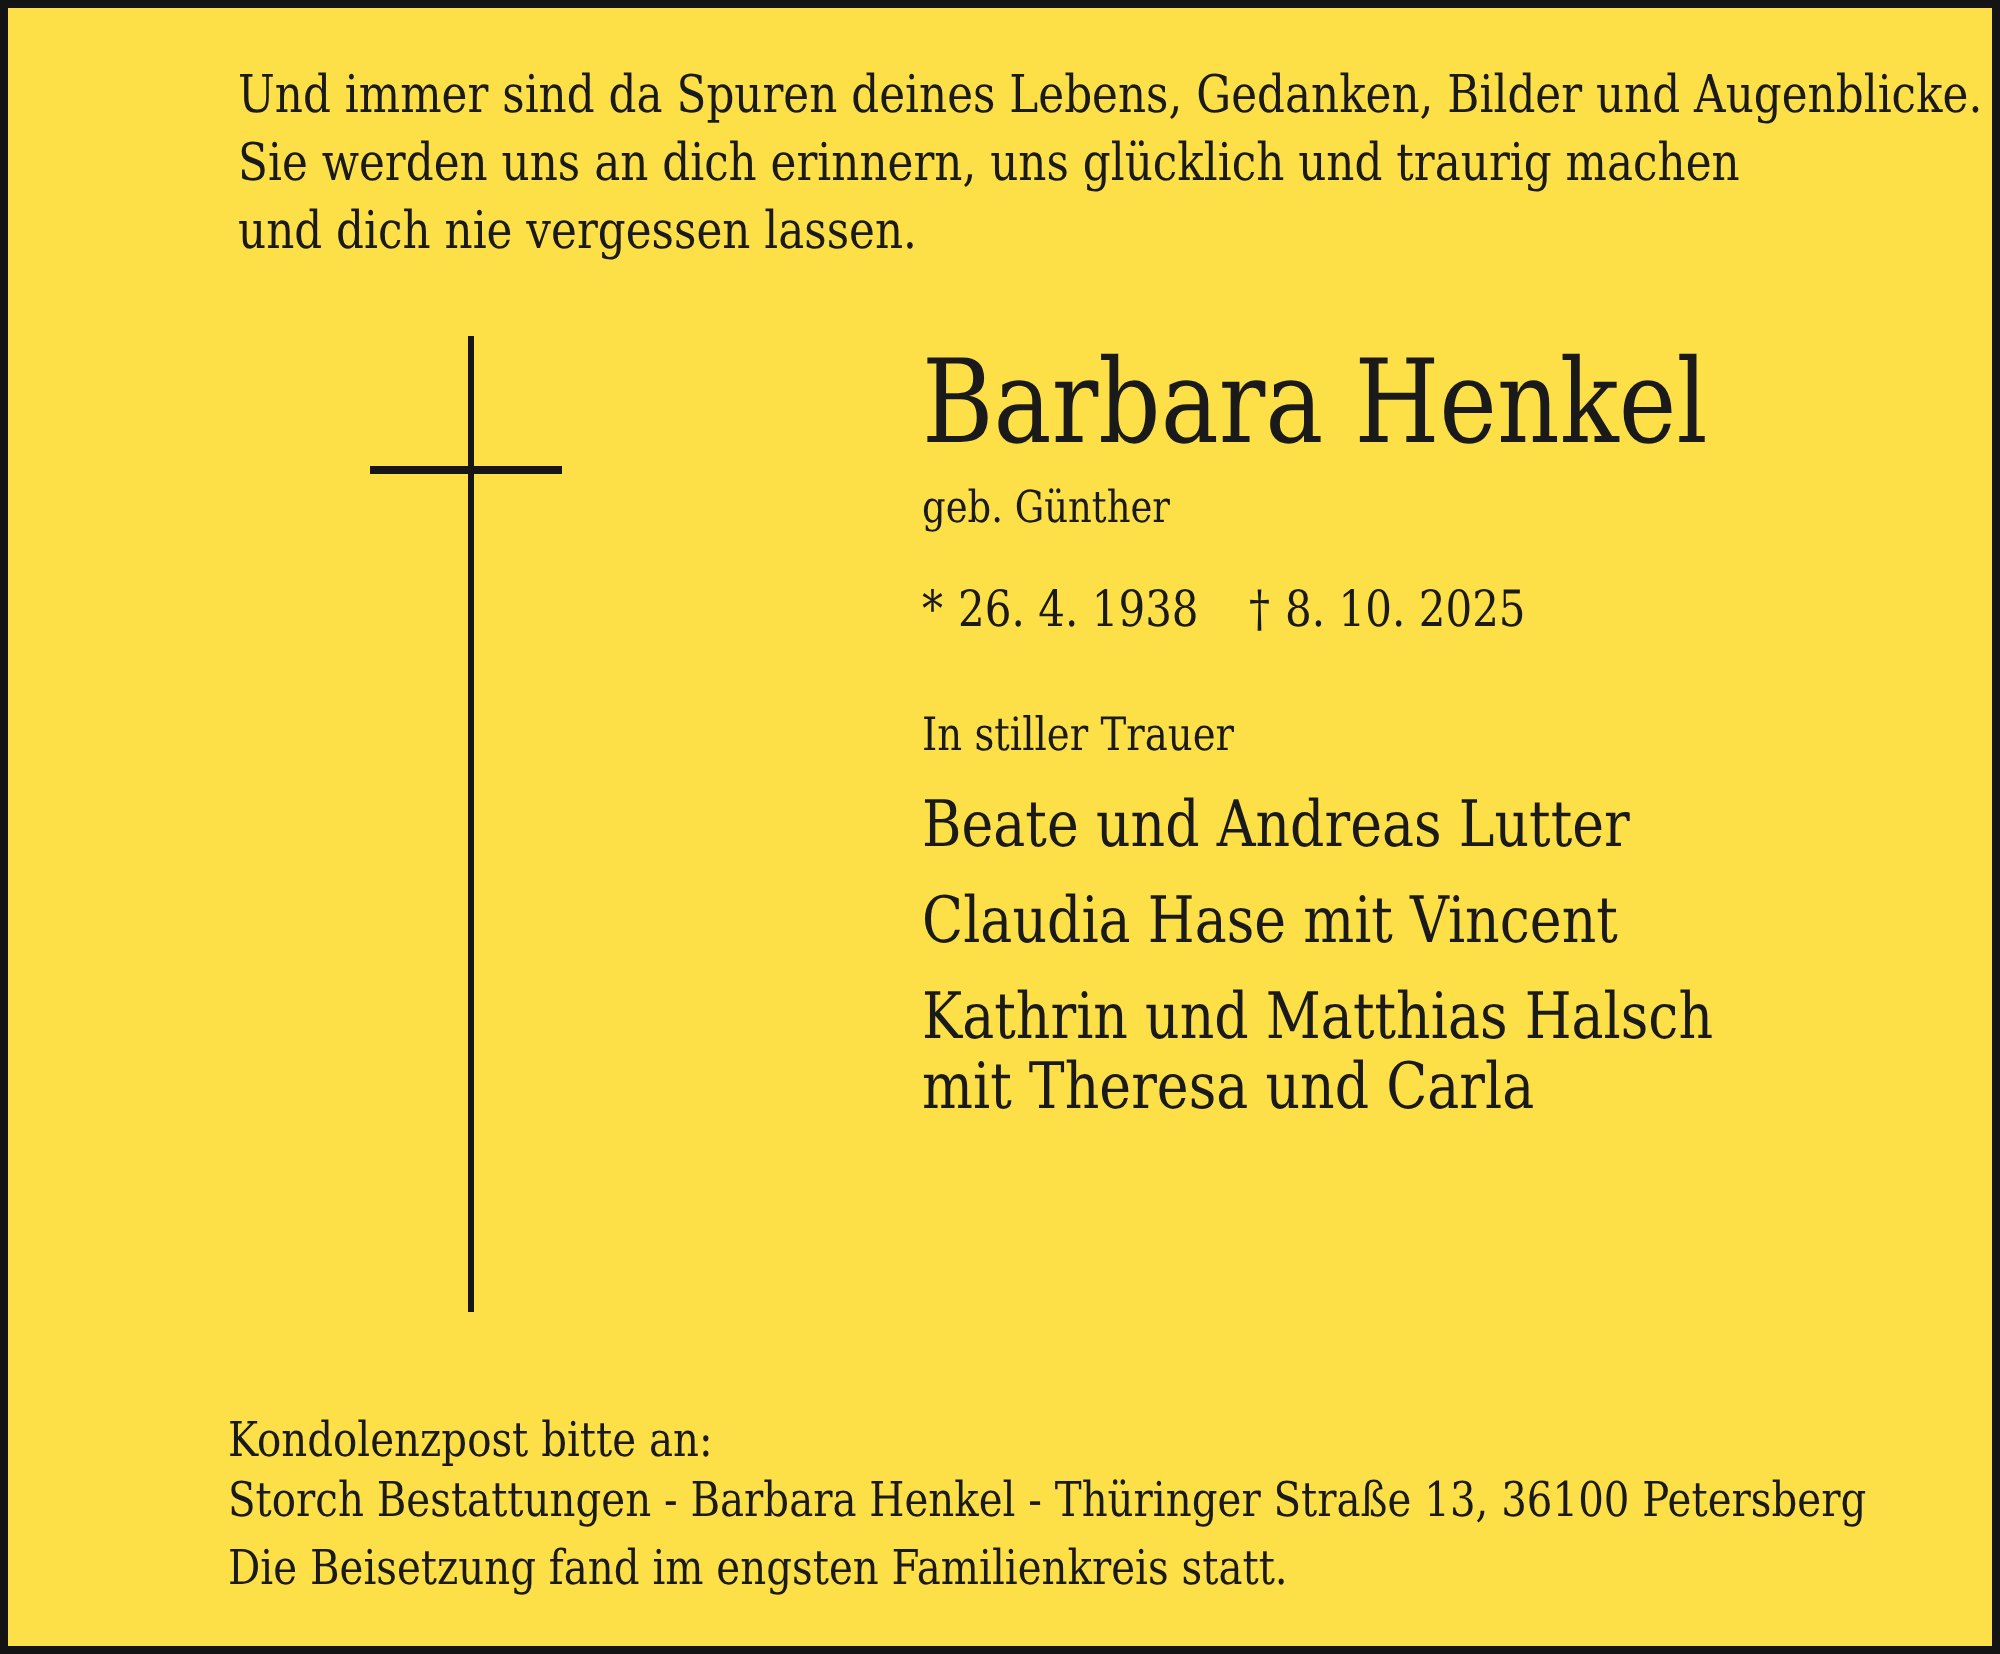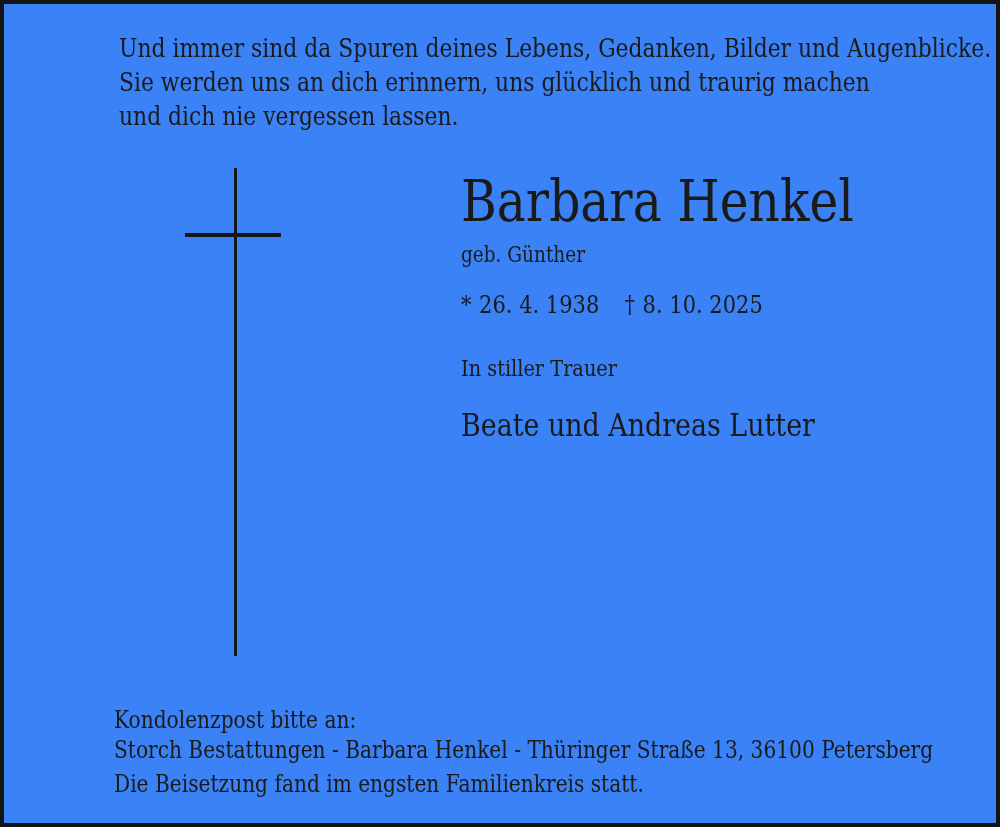--- a/index.html
+++ b/index.html
@@ -7,21 +7,21 @@
   html, body {
     background: #ffffff;
     font-family: "DejaVu Serif", serif;
     color: #1a1a1a;
   }
 
   .page {
     position: relative;
     width: 1000px;
     height: 827px;
-    background: #3b82f6;
+    background: #fde047;
     border: 4px solid #141414;
     overflow: hidden;
   }
 
   
   .sx {
     transform: scaleX(0.84);
     transform-origin: 0 0;
     white-space: nowrap;
   }
@@ -79,21 +79,21 @@
   .dates .date { display: inline-block; margin-left: 9px; }
   .dates .death-group { margin-left: 30px; }
 
   .mourning-intro {
     top: 350px;
     font-size: 23px;
     line-height: 28px;
   }
 
   .mourners {
-    top: 404px;
+    top: 391px;
     display: flex;
     flex-direction: column;
     gap: 13px;
   }
   .mourner-group { }
   .mourner-line {
     font-size: 32px;
     line-height: 35px;
   }
 
@@ -129,20 +129,27 @@
   <div class="col dates sx">
     <span class="sym">*</span><span class="date">26. 4. 1938</span><span class="sym death-group">†</span><span class="date">8. 10. 2025</span>
   </div>
 
   <div class="col mourning-intro sx">In stiller Trauer</div>
 
   <div class="col mourners">
     <div class="mourner-group">
       <div class="mourner-line sx">Beate und Andreas Lutter</div>
     </div>
+    <div class="mourner-group">
+      <div class="mourner-line sx">Claudia Hase mit Vincent</div>
+    </div>
+    <div class="mourner-group">
+      <div class="mourner-line sx">Kathrin und Matthias Halsch</div>
+      <div class="mourner-line sx">mit Theresa und Carla</div>
+    </div>
   </div>
 
   <div class="footer">
     <div class="sx">Kondolenzpost bitte an:</div>
     <div class="sx">Storch Bestattungen - Barbara Henkel - Thüringer Straße 13, 36100 Petersberg</div>
     <div class="sx funeral-note">Die Beisetzung fand im engsten Familienkreis statt.</div>
   </div>
 
 </div>
 

